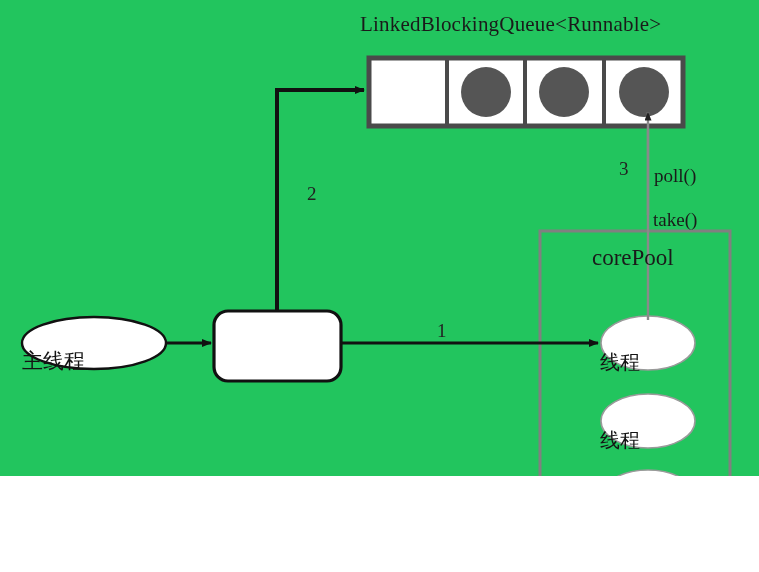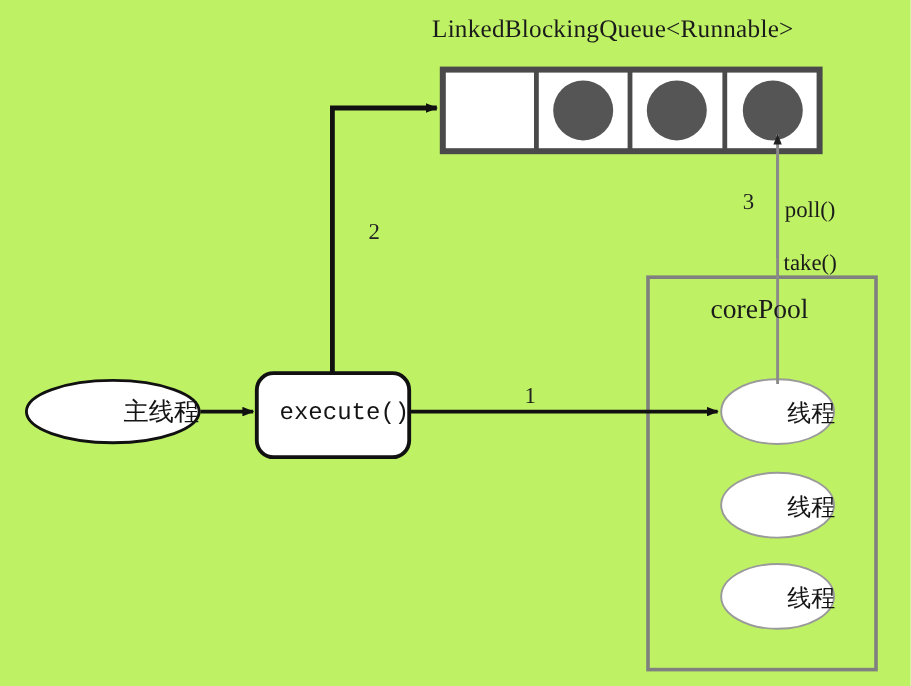--- a/index.html
+++ b/index.html
@@ -6,22 +6,22 @@
     margin: 0;
     padding: 0;
     background: #ffffff;
   }
   body {
     font-family: "Liberation Serif", "DejaVu Serif", serif;
   }
   #stage {
     position: relative;
     width: 759px;
-    height: 572px;
-    background: #bef264;
+    height: 476px;
+    background: #22c55e;
     overflow: hidden;
   }
   #diagram-svg {
     position: absolute;
     left: 0;
     top: 0;
     width: 759px;
     height: 572px;
   }
   .lbl {
@@ -48,22 +48,23 @@
   .op-take { left: 653px; top: 185px; text-align: right; }
   .corepool-label {
     left: 592px;
     top: 245px;
     font-size: 23px;
   }
   .node-text {
     position: absolute;
     white-space: nowrap;
     color: #141414;
-    text-align: right;
-    font-family: Liberation Mono, monospace;
+    text-align: left;
+    font-family: Liberation Sans, sans-serif;
+    margin-top: 18px;
   }
   .main-thread-text {
     left: 22px; top: 329px; width: 144px;
     font-size: 21px;
   }
   .execute-text {
     left: 214px; top: 333px; width: 127px;
     font-size: 20px;
   }
   .thread-text {
@@ -126,19 +127,18 @@
   <div class="lbl num-label num-2">2</div>
   <div class="lbl num-label num-1">1</div>
   <div class="lbl num-label num-3">3</div>
 
   <div class="lbl op-label op-poll">poll()</div>
   <div class="lbl op-label op-take">take()</div>
 
   <div class="lbl corepool-label">corePool</div>
 
   <div class="node-text main-thread-text">主线程</div>
-  <div class="node-text execute-text">execute()</div>
 
   <div class="node-text thread-text thread-text-1">线程</div>
   <div class="node-text thread-text thread-text-2">线程</div>
   <div class="node-text thread-text thread-text-3">线程</div>
 
 </div>
 
 </body></html>

